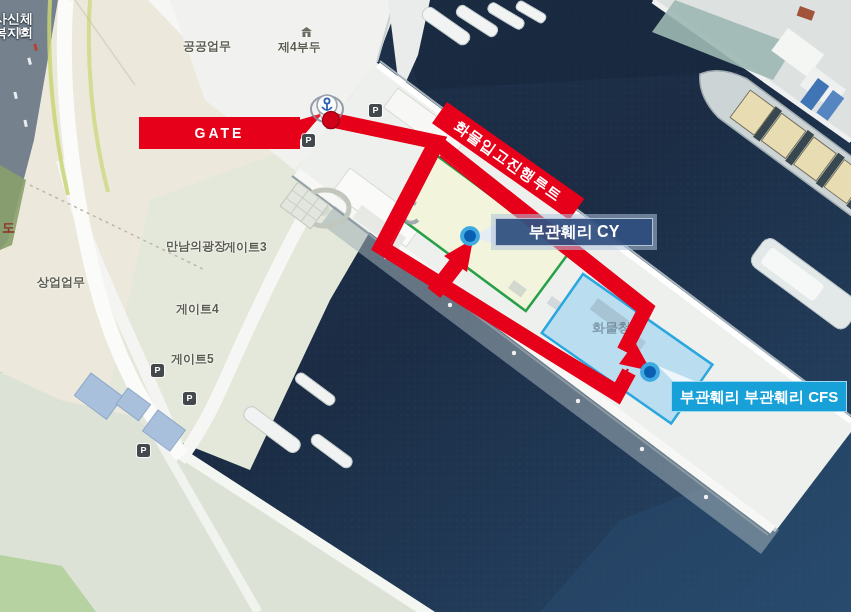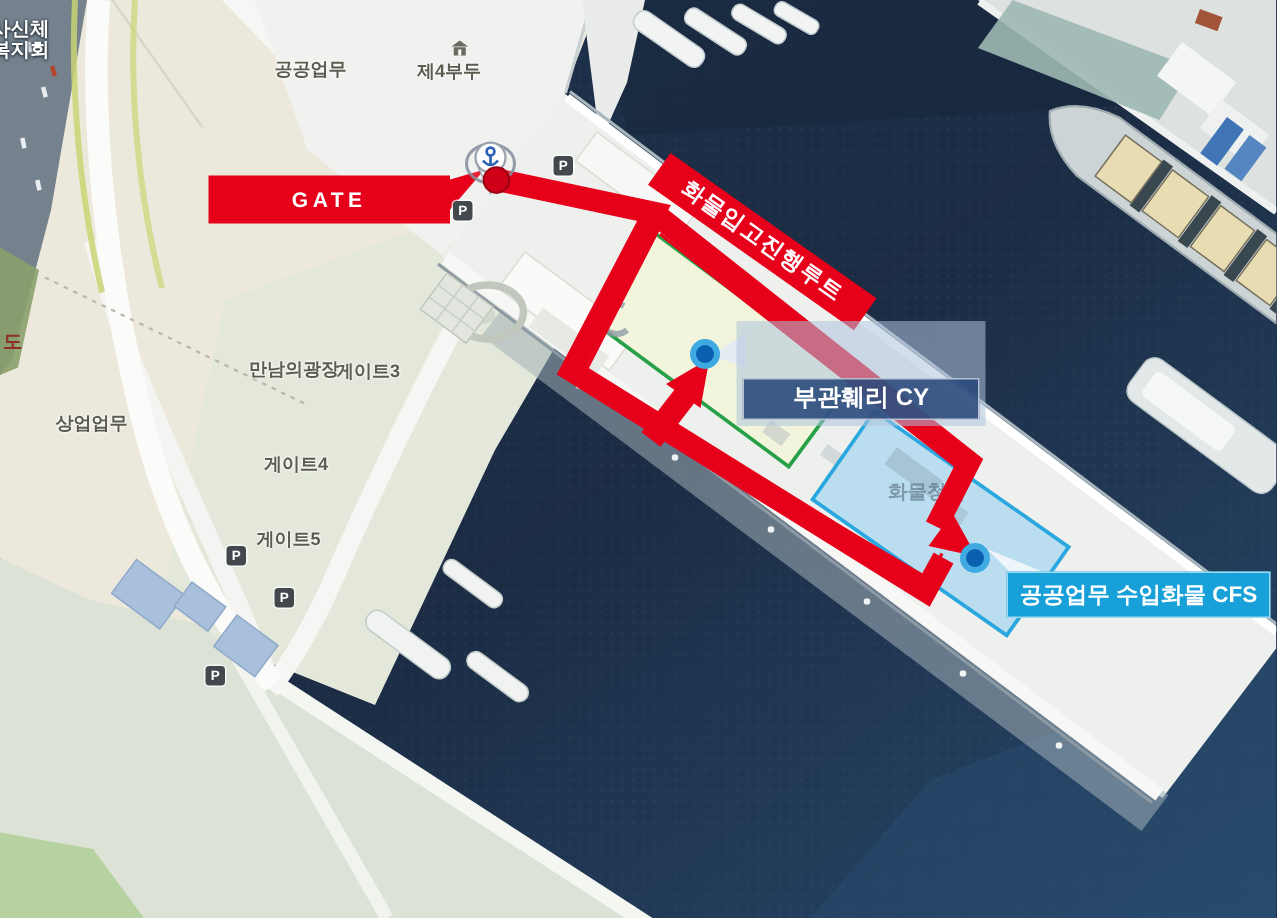--- a/index.html
+++ b/index.html
@@ -34,21 +34,20 @@
   }
   .cy-box{
     position:absolute;left:491px;top:214px;z-index:6;
     background:rgba(175,195,220,.55);padding:4px;
   }
   .cy-box .inner{
     width:156px;height:26px;background:rgba(40,72,122,.88);
     border:1px solid rgba(255,255,255,.65);
     color:#fff;font-size:16px;font-weight:bold;text-align:center;line-height:26px;
     white-space:nowrap;
-    margin-top:34px;
   }
   .cfs-box{
     position:absolute;left:671px;top:381px;width:174px;height:29px;z-index:6;
     background:#18a0d8;border:1px solid #9ed9f2;
     color:#fff;font-size:15px;font-weight:bold;text-align:center;line-height:29px;
     white-space:nowrap;
   }
   .corner-label{
     position:absolute;left:-6px;top:12px;z-index:5;color:#fff;font-size:13px;font-weight:bold;
     line-height:14px;text-shadow:0 1px 2px #1c2630,0 0 2px #1c2630;
@@ -281,15 +280,15 @@
   <div class="p-icon" style="left:137px;top:444px;">P</div>
 
   <div class="gate-box">GATE</div>
 
   <div class="route-banner">화물입고진행루트</div>
 
   <div class="cy-box">
     <div class="inner">부관훼리 CY</div>
   </div>
 
-  <div class="cfs-box">공공업무 수입화물 CFS</div>
+  <div class="cfs-box">부관훼리 부관훼리 CFS</div>
 
 </div>
 
 </body></html>

